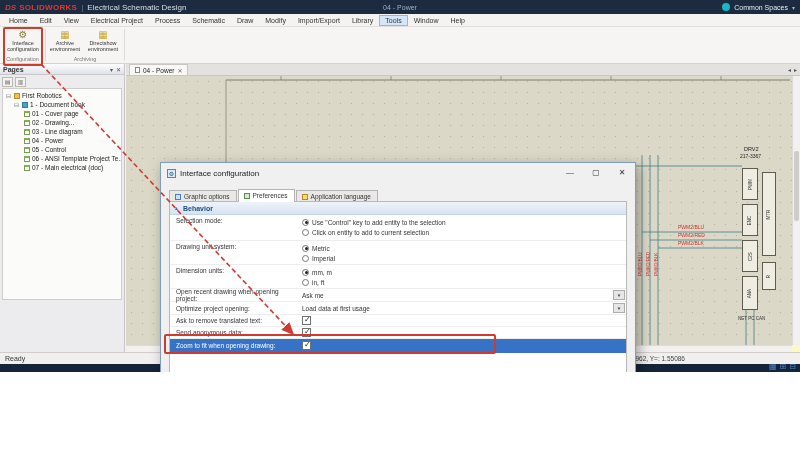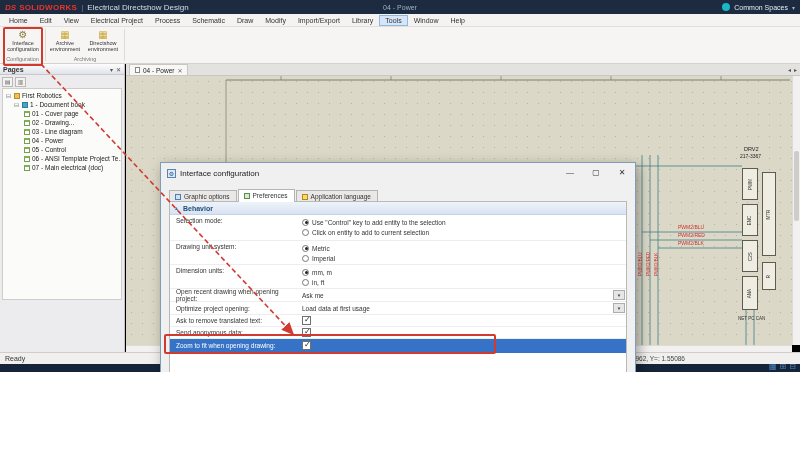--- a/index.html
+++ b/index.html
@@ -1,17 +1,17 @@
 <!DOCTYPE html>
 <html><head>
 <meta charset="utf-8">
 <style>
   * { margin:0; padding:0; box-sizing:border-box; }
   html,body { width:800px; height:450px; font-family:"Liberation Sans","DejaVu Sans",sans-serif; }
-  .app { position:relative; width:800px; height:372px; background:#000000; overflow:hidden; }
+  .app { position:relative; width:800px; height:372px; background:#fef9c3; overflow:hidden; }
 
   
   .titlebar { position:absolute; left:0; top:0; right:0; height:14px; background:#1c2b40; color:#fff;
               display:flex; align-items:center; font-size:8px; padding:0 5px; z-index:5; }
   .logo-ds { color:#e8342c; font-weight:bold; font-style:italic; margin-right:3px; }
   .brand   { color:#e8342c; font-weight:bold; letter-spacing:.3px; }
   .tb-div  { color:#6c7c92; margin:0 4px; }
   .tb-app  { color:#d8dee8; }
   .tb-doc  { position:absolute; left:0; right:0; text-align:center; color:#9fb0c4; font-size:7px; pointer-events:none; }
   .tb-right{ margin-left:auto; display:flex; align-items:center; gap:4px; z-index:2; }
@@ -132,21 +132,21 @@
 </style>
 </head>
 <body>
 
 <div class="app">
 
   <div class="titlebar">
     <span class="logo-ds">DS</span>
     <span class="brand">SOLIDWORKS</span>
     <span class="tb-div">|</span>
-    <span class="tb-app">Electrical Directshow Design</span>
+    <span class="tb-app">Electrical Schematic Design</span>
     <span class="tb-doc">04 - Power</span>
     <span class="tb-right">
       <span class="avatar"></span>
       <span class="tb-user">Common Spaces</span>
       <span class="tb-caret">▾</span>
     </span>
   </div>
 
   <div class="menubar">
     <span class="menu-item">Home</span>

